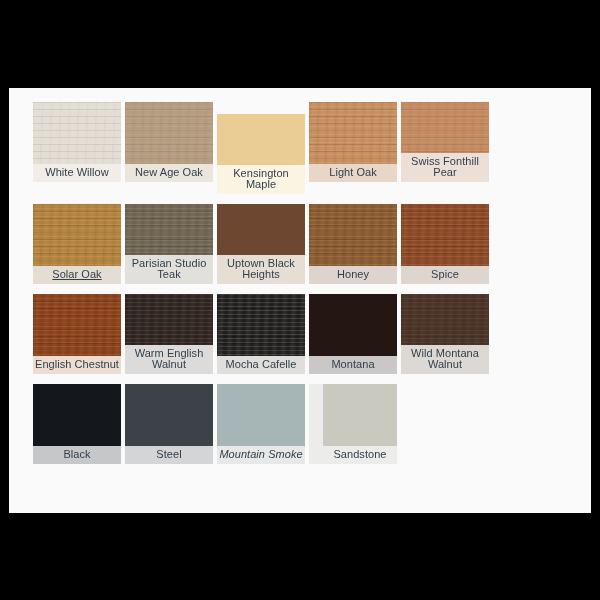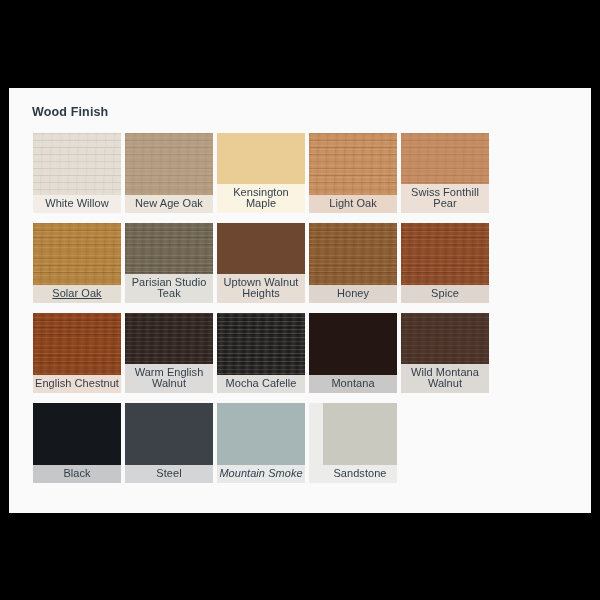--- a/index.html
+++ b/index.html
@@ -66,35 +66,34 @@
     line-height:11px;
     color:#33404c;
     font-family:"Liberation Sans", sans-serif;
     letter-spacing:0.05px;
   }
 </style>
 </head>
 <body style="background: rgb(0, 0, 0);">
 
 <div class="card" style="background: rgb(250, 250, 250);">
-  <h2 class="panel-title" style="color: rgb(46, 58, 69);">Wood Finish</h2>
   <div class="grid">
       <div class="swatch" style="background: rgb(242, 238, 231);">
         <div class="chip" style="background: rgb(227, 221, 211);">
           <div class="grain" style="background-image: repeating-linear-gradient(rgba(255, 255, 255, 0.055) 0px, rgba(255, 255, 255, 0.055) 1px, rgba(0, 0, 0, 0) 1px, rgba(0, 0, 0, 0) 4px), repeating-linear-gradient(rgba(0, 0, 0, 0.08) 0px, rgba(0, 0, 0, 0.08) 1px, rgba(0, 0, 0, 0) 1px, rgba(0, 0, 0, 0) 7px), repeating-linear-gradient(92deg, rgba(0, 0, 0, 0.035) 0px, rgba(0, 0, 0, 0) 2px, rgba(255, 255, 255, 0.027) 5px, rgba(0, 0, 0, 0) 9px);"></div>
         </div>
         <div class="label" style="background: rgb(242, 238, 231); color: rgb(51, 64, 76);">White Willow</div>
       </div>
       <div class="swatch" style="background: rgb(236, 229, 220);">
         <div class="chip" style="background: rgb(181, 156, 128);">
           <div class="grain" style="background-image: repeating-linear-gradient(rgba(255, 255, 255, 0.055) 0px, rgba(255, 255, 255, 0.055) 1px, rgba(0, 0, 0, 0) 1px, rgba(0, 0, 0, 0) 4px), repeating-linear-gradient(rgba(0, 0, 0, 0.08) 0px, rgba(0, 0, 0, 0.08) 1px, rgba(0, 0, 0, 0) 1px, rgba(0, 0, 0, 0) 7px), repeating-linear-gradient(92deg, rgba(0, 0, 0, 0.035) 0px, rgba(0, 0, 0, 0) 2px, rgba(255, 255, 255, 0.027) 5px, rgba(0, 0, 0, 0) 9px);"></div>
         </div>
         <div class="label" style="background: rgb(236, 229, 220); color: rgb(51, 64, 76);">New Age Oak</div>
       </div>
-      <div class="swatch" style="background: rgb(251, 244, 227);">
+      <div class="swatch" style="background: rgb(251, 244, 227); margin-top: 12px;">
         <div class="chip" style="background: rgb(233, 205, 148);">
           <div class="grain"></div>
         </div>
         <div class="label" style="background: rgb(251, 244, 227); color: rgb(51, 64, 76);">Kensington Maple</div>
       </div>
       <div class="swatch" style="background: rgb(232, 214, 201);">
         <div class="chip" style="background: rgb(199, 141, 92);">
           <div class="grain" style="background-image: repeating-linear-gradient(rgba(255, 255, 255, 0.09) 0px, rgba(255, 255, 255, 0.09) 1px, rgba(0, 0, 0, 0) 1px, rgba(0, 0, 0, 0) 4px), repeating-linear-gradient(rgba(0, 0, 0, 0.13) 0px, rgba(0, 0, 0, 0.13) 1px, rgba(0, 0, 0, 0) 1px, rgba(0, 0, 0, 0) 7px), repeating-linear-gradient(92deg, rgba(0, 0, 0, 0.055) 0px, rgba(0, 0, 0, 0) 2px, rgba(255, 255, 255, 0.047) 5px, rgba(0, 0, 0, 0) 9px);"></div>
         </div>
         <div class="label" style="background: rgb(232, 214, 201); color: rgb(51, 64, 76);">Light Oak</div>
@@ -114,21 +113,21 @@
       <div class="swatch" style="background: rgb(226, 224, 218);">
         <div class="chip" style="background: rgb(111, 100, 81);">
           <div class="grain" style="background-image: repeating-linear-gradient(rgba(255, 255, 255, 0.09) 0px, rgba(255, 255, 255, 0.09) 1px, rgba(0, 0, 0, 0) 1px, rgba(0, 0, 0, 0) 4px), repeating-linear-gradient(rgba(0, 0, 0, 0.13) 0px, rgba(0, 0, 0, 0.13) 1px, rgba(0, 0, 0, 0) 1px, rgba(0, 0, 0, 0) 7px), repeating-linear-gradient(92deg, rgba(0, 0, 0, 0.055) 0px, rgba(0, 0, 0, 0) 2px, rgba(255, 255, 255, 0.047) 5px, rgba(0, 0, 0, 0) 9px);"></div>
         </div>
         <div class="label" style="background: rgb(226, 224, 218); color: rgb(51, 64, 76);">Parisian Studio Teak</div>
       </div>
       <div class="swatch" style="background: rgb(230, 221, 213);">
         <div class="chip" style="background: rgb(109, 71, 48);">
           <div class="grain"></div>
         </div>
-        <div class="label" style="background: rgb(230, 221, 213); color: rgb(51, 64, 76);">Uptown Walnut Heights</div>
+        <div class="label" style="background: rgb(230, 221, 213); color: rgb(51, 64, 76);">Uptown Black Heights</div>
       </div>
       <div class="swatch" style="background: rgb(221, 213, 205);">
         <div class="chip" style="background: rgb(138, 90, 46);">
           <div class="grain" style="background-image: repeating-linear-gradient(rgba(255, 255, 255, 0.09) 0px, rgba(255, 255, 255, 0.09) 1px, rgba(0, 0, 0, 0) 1px, rgba(0, 0, 0, 0) 4px), repeating-linear-gradient(rgba(0, 0, 0, 0.13) 0px, rgba(0, 0, 0, 0.13) 1px, rgba(0, 0, 0, 0) 1px, rgba(0, 0, 0, 0) 7px), repeating-linear-gradient(92deg, rgba(0, 0, 0, 0.055) 0px, rgba(0, 0, 0, 0) 2px, rgba(255, 255, 255, 0.047) 5px, rgba(0, 0, 0, 0) 9px);"></div>
         </div>
         <div class="label" style="background: rgb(221, 213, 205); color: rgb(51, 64, 76);">Honey</div>
       </div>
       <div class="swatch" style="background: rgb(222, 213, 207);">
         <div class="chip" style="background: rgb(140, 71, 35);">
           <div class="grain" style="background-image: repeating-linear-gradient(rgba(255, 255, 255, 0.09) 0px, rgba(255, 255, 255, 0.09) 1px, rgba(0, 0, 0, 0) 1px, rgba(0, 0, 0, 0) 4px), repeating-linear-gradient(rgba(0, 0, 0, 0.13) 0px, rgba(0, 0, 0, 0.13) 1px, rgba(0, 0, 0, 0) 1px, rgba(0, 0, 0, 0) 7px), repeating-linear-gradient(92deg, rgba(0, 0, 0, 0.055) 0px, rgba(0, 0, 0, 0) 2px, rgba(255, 255, 255, 0.047) 5px, rgba(0, 0, 0, 0) 9px);"></div>

